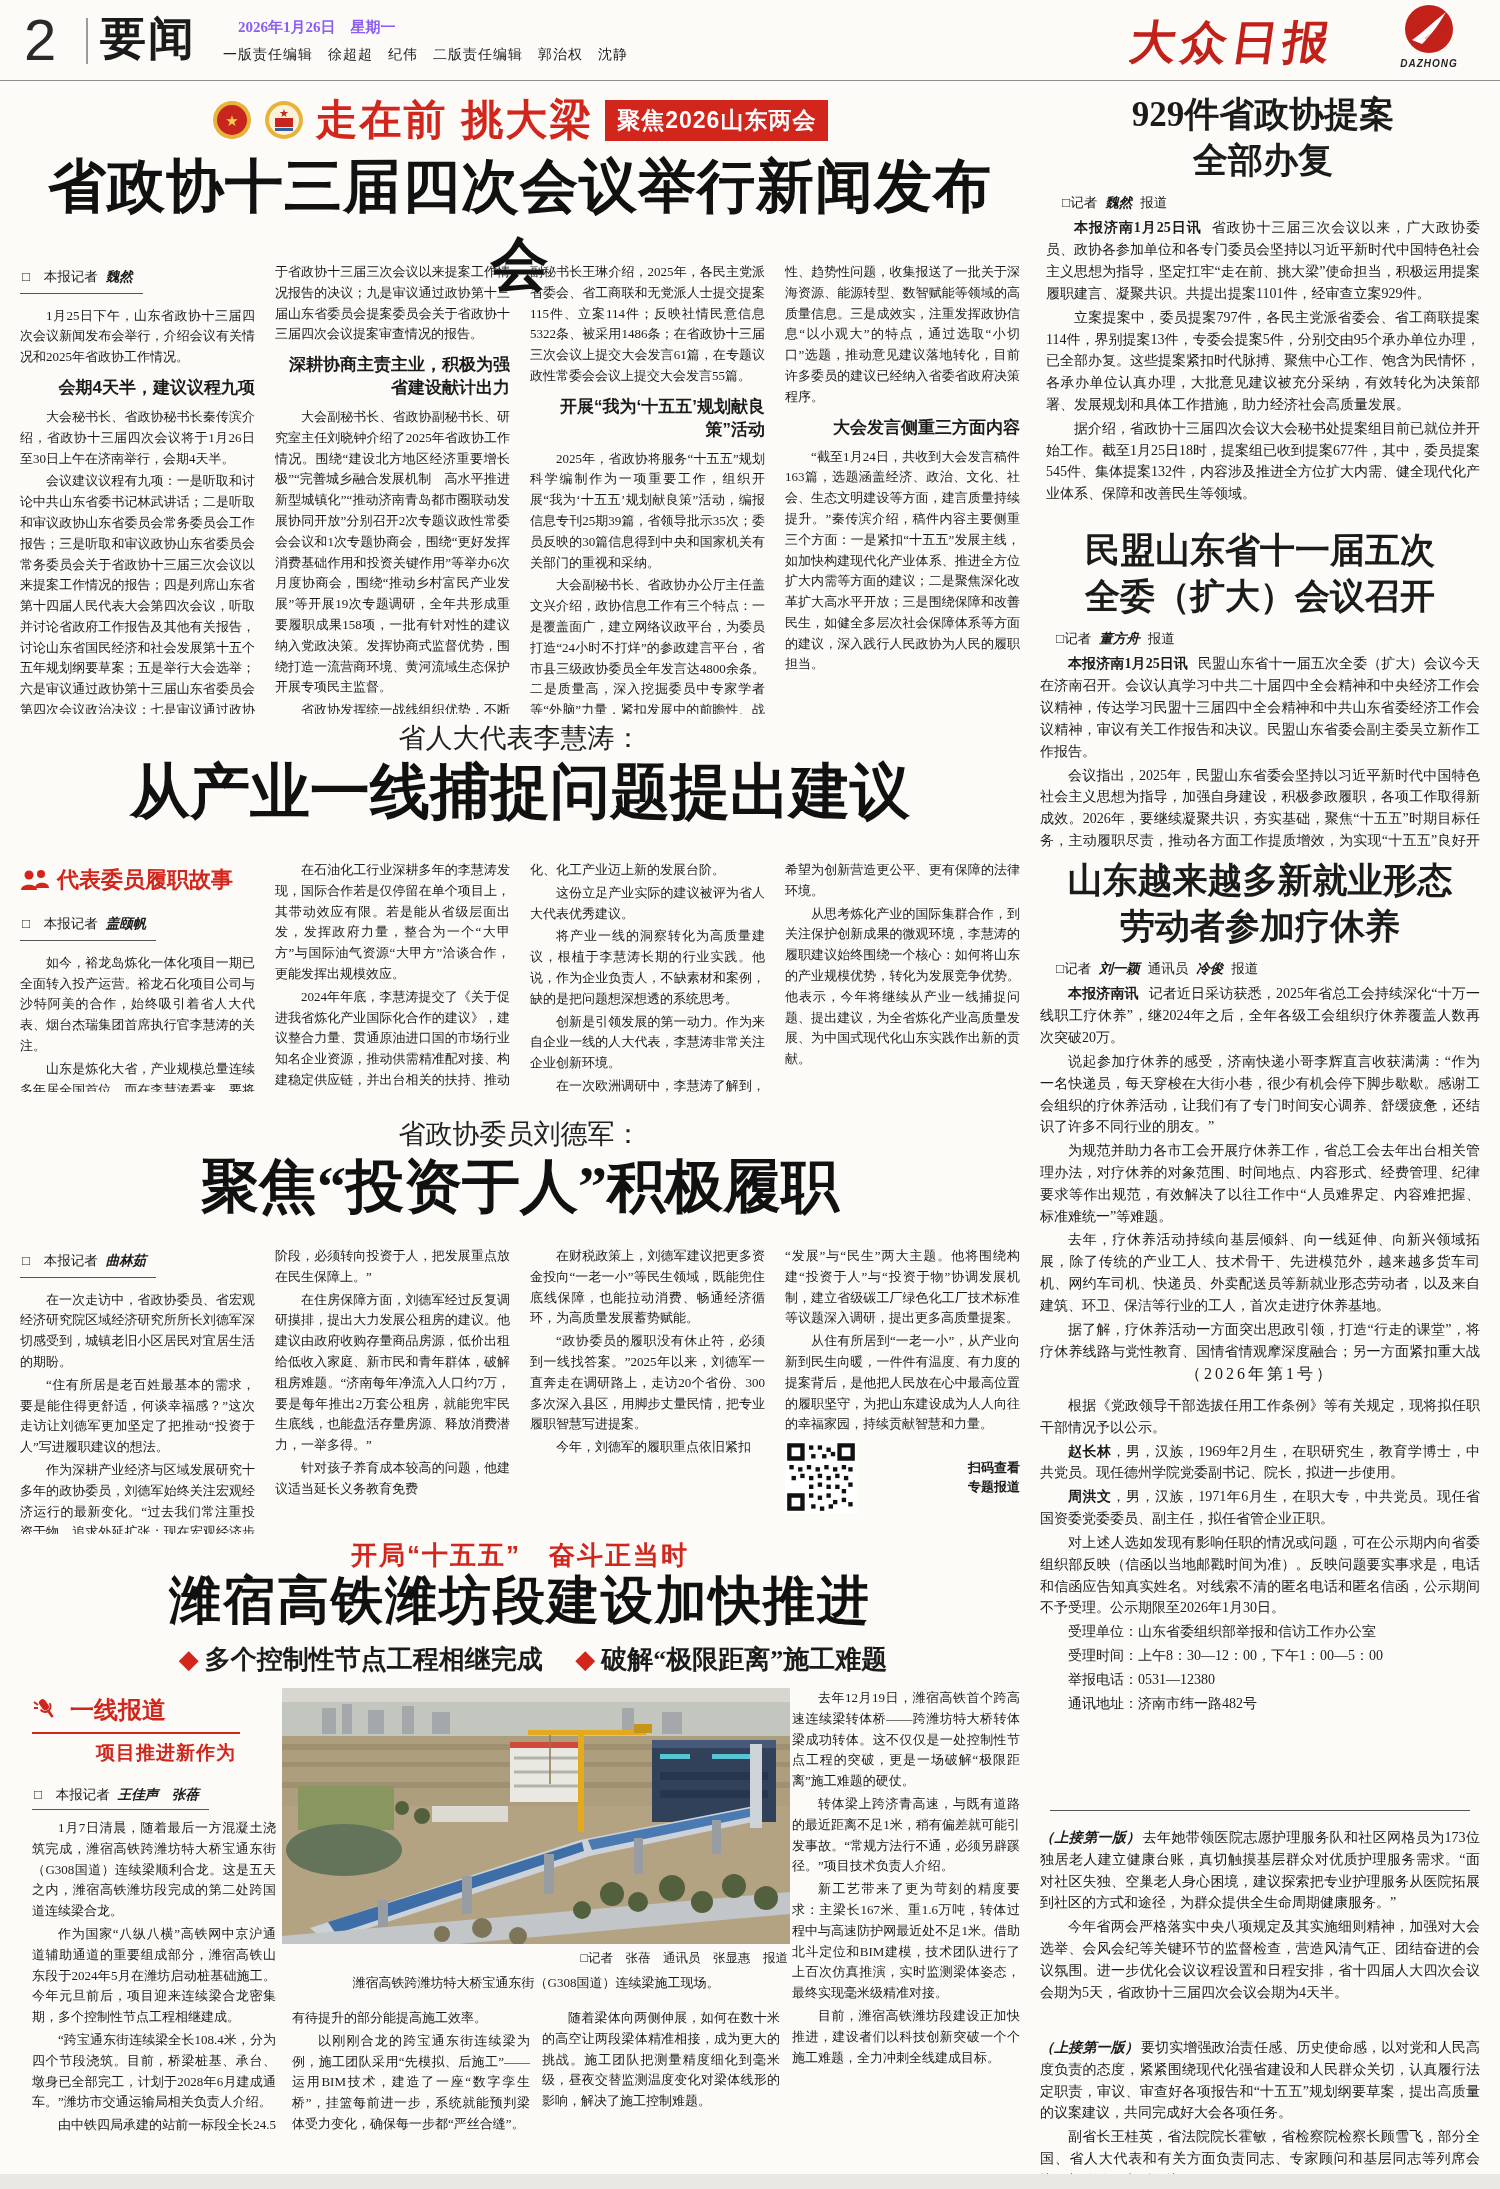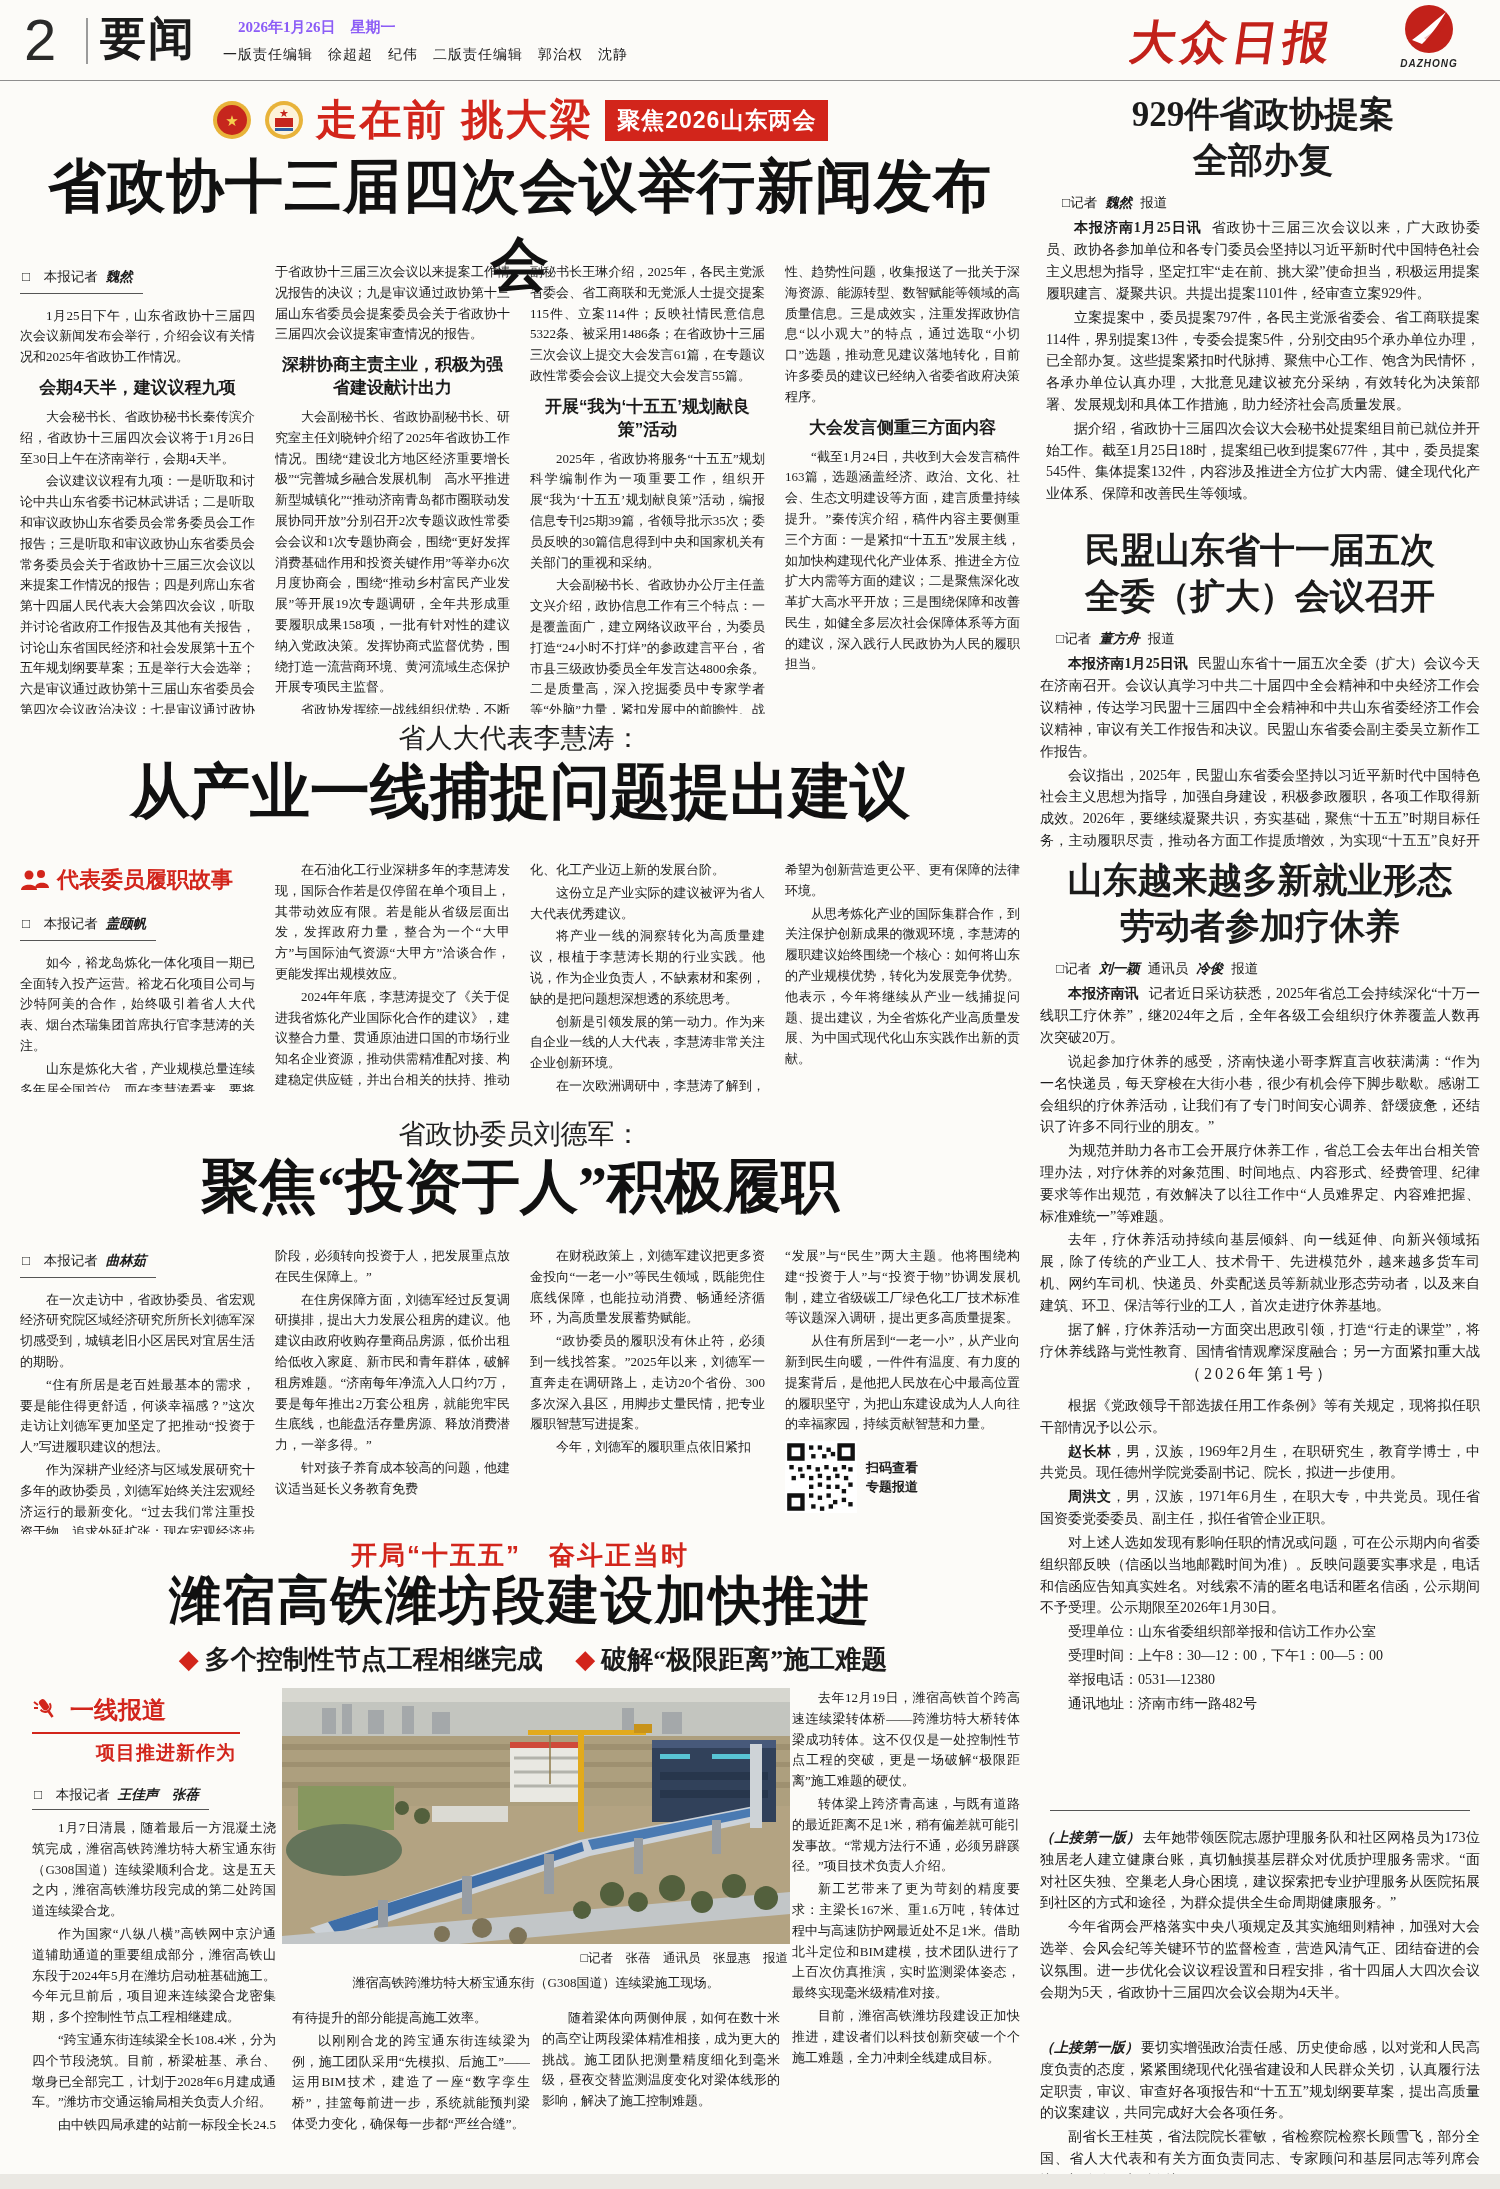--- a/index.html
+++ b/index.html
@@ -37,28 +37,28 @@
   .rail-bullets{left:20px;top:1642px;width:1000px;text-align:center;font-size:26px;font-weight:700;}
   .rail-bullets .dia{color:#d2251b;margin:0 6px 0 26px;}
   
   .cols{display:flex;gap:20px;overflow:hidden;}
   .lead-cols{left:20px;top:262px;width:1000px;height:452px;}
   .rep-cols{left:20px;top:860px;width:1000px;height:232px;}
   .liu-cols{left:20px;top:1246px;width:1000px;height:288px;}
   .col{flex:1;overflow:hidden;font-size:13px;line-height:1.6;text-align:justify;}
   .para{margin:0 0 2px 0;}
   .ind{text-indent:2em;}
-  .csub{font-weight:900;text-align:center;font-size:17px;line-height:1.35;margin:9px 0 7px;
+  .csub{font-weight:900;text-align:right;font-size:17px;line-height:1.35;margin:9px 0 7px;
         font-family:"Liberation Sans",sans-serif;}
   .byline{font-size:13.5px;margin:4px 0 12px;display:inline-block;border-bottom:1px solid #555;
           padding:0 10px 5px 2px;}
   .bn{font-weight:700;font-style:italic;margin-left:8px;}
   .badge{display:flex;align-items:center;gap:7px;color:#d2251b;font-weight:900;font-size:22px;
          font-family:"Liberation Sans",sans-serif;margin:2px 0 12px;}
-  .qr-row{display:flex;align-items:center;justify-content:flex-start;gap:9px;margin-top:6px;}
+  .qr-row{display:flex;align-items:center;justify-content:space-between;gap:18px;margin-top:6px;}
   .qr-label{font-size:13px;font-weight:700;line-height:1.5;}
   
   .rail-label{left:32px;top:1694px;display:flex;align-items:center;gap:8px;color:#d2251b;font-weight:900;
               font-size:24px;font-family:"Liberation Sans",sans-serif;border-bottom:2px solid #d2251b;
               padding-bottom:6px;width:208px;}
   .rail-sublabel{left:96px;top:1740px;font-size:19px;font-weight:900;color:#d2251b;
                  font-family:"Liberation Sans",sans-serif;letter-spacing:1px;}
   .rail-byline{left:32px;top:1782px;}
   .rail-left{left:32px;top:1818px;width:244px;height:318px;overflow:hidden;font-size:13px;line-height:1.6;text-align:justify;}
   .photo{left:282px;top:1688px;width:508px;height:256px;background:#b6a887;}

